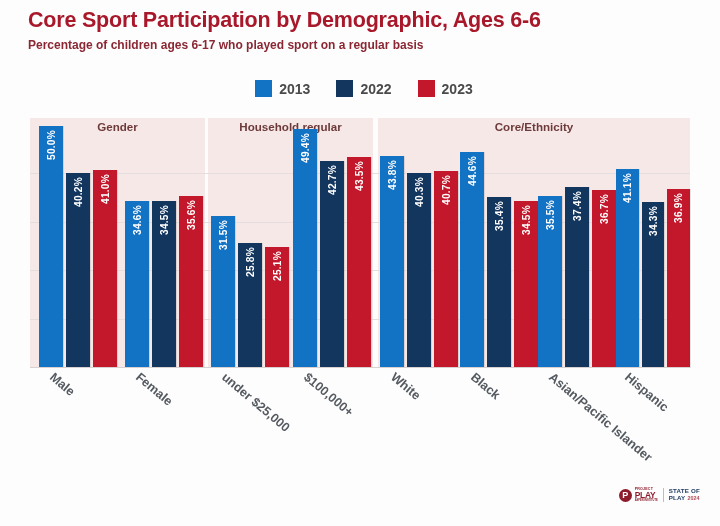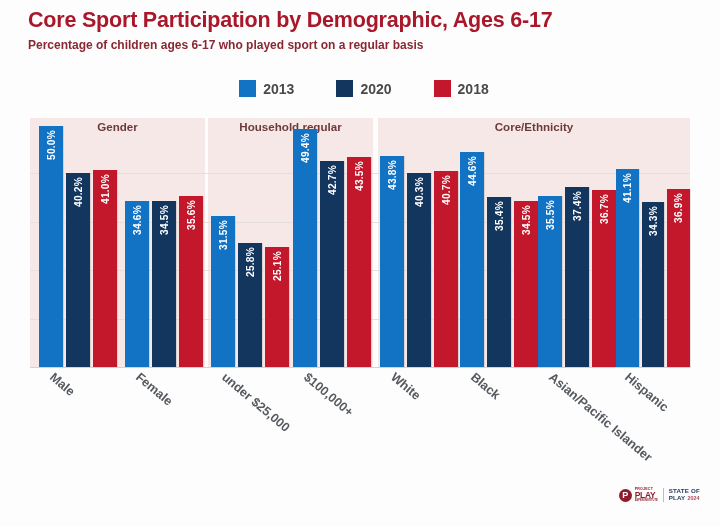--- a/index.html
+++ b/index.html
@@ -19,21 +19,21 @@
   }
   .subtitle{
     position:absolute;left:28px;top:38px;
     font-size:12px;font-weight:600;
     color:#8a2733;white-space:nowrap;
   }
 
   
   .legend{
     position:absolute;left:8px;right:0;top:80px;
-    display:flex;justify-content:center;align-items:center;gap:42px;
+    display:flex;justify-content:center;align-items:center;gap:26px;
   }
   .legend-item{display:flex;align-items:center;gap:7px;}
   .legend-swatch{width:17px;height:17px;display:block;}
   .legend-label{font-size:14px;font-weight:bold;color:#4a4a4a;}
 
   
   .plot{
     position:absolute;left:30px;top:118px;
     width:660px;height:250px;
   }
@@ -113,35 +113,35 @@
   .logo-right{display:flex;flex-direction:column;line-height:1.12;}
   .logo-sop{font-size:6.2px;font-weight:bold;color:#1f3b63;letter-spacing:0.2px;}
   .logo-sop2{display:flex;align-items:baseline;gap:2px;}
   .logo-year{font-size:5.4px;font-weight:bold;color:#b04a57;}
 </style>
 </head>
 <body>
 
 <div id="root">
 
-  <div class="title">Core Sport Participation by Demographic, Ages 6-17</div>
+  <div class="title">Core Sport Participation by Demographic, Ages 6-6</div>
   <div class="subtitle">Percentage of children ages 6-17 who played sport on a regular basis</div>
 
   <div class="legend" id="legend">
       <div class="legend-item">
         <span class="legend-swatch" style="background: rgb(18, 114, 196);"></span>
         <span class="legend-label">2013</span>
       </div>
       <div class="legend-item">
         <span class="legend-swatch" style="background: rgb(19, 54, 95);"></span>
-        <span class="legend-label">2020</span>
+        <span class="legend-label">2022</span>
       </div>
       <div class="legend-item">
         <span class="legend-swatch" style="background: rgb(195, 24, 43);"></span>
-        <span class="legend-label">2018</span>
+        <span class="legend-label">2023</span>
       </div>
     </div>
 
   <div class="plot">
     <div class="bands" id="bands">
         <div class="band" style="left: 0px; width: 175px; background: rgb(247, 232, 232);">
           <div class="band-title">Gender</div>
         </div>
         <div class="band" style="left: 178px; width: 165px; background: rgb(247, 232, 232);">
           <div class="band-title">Household regular</div>

